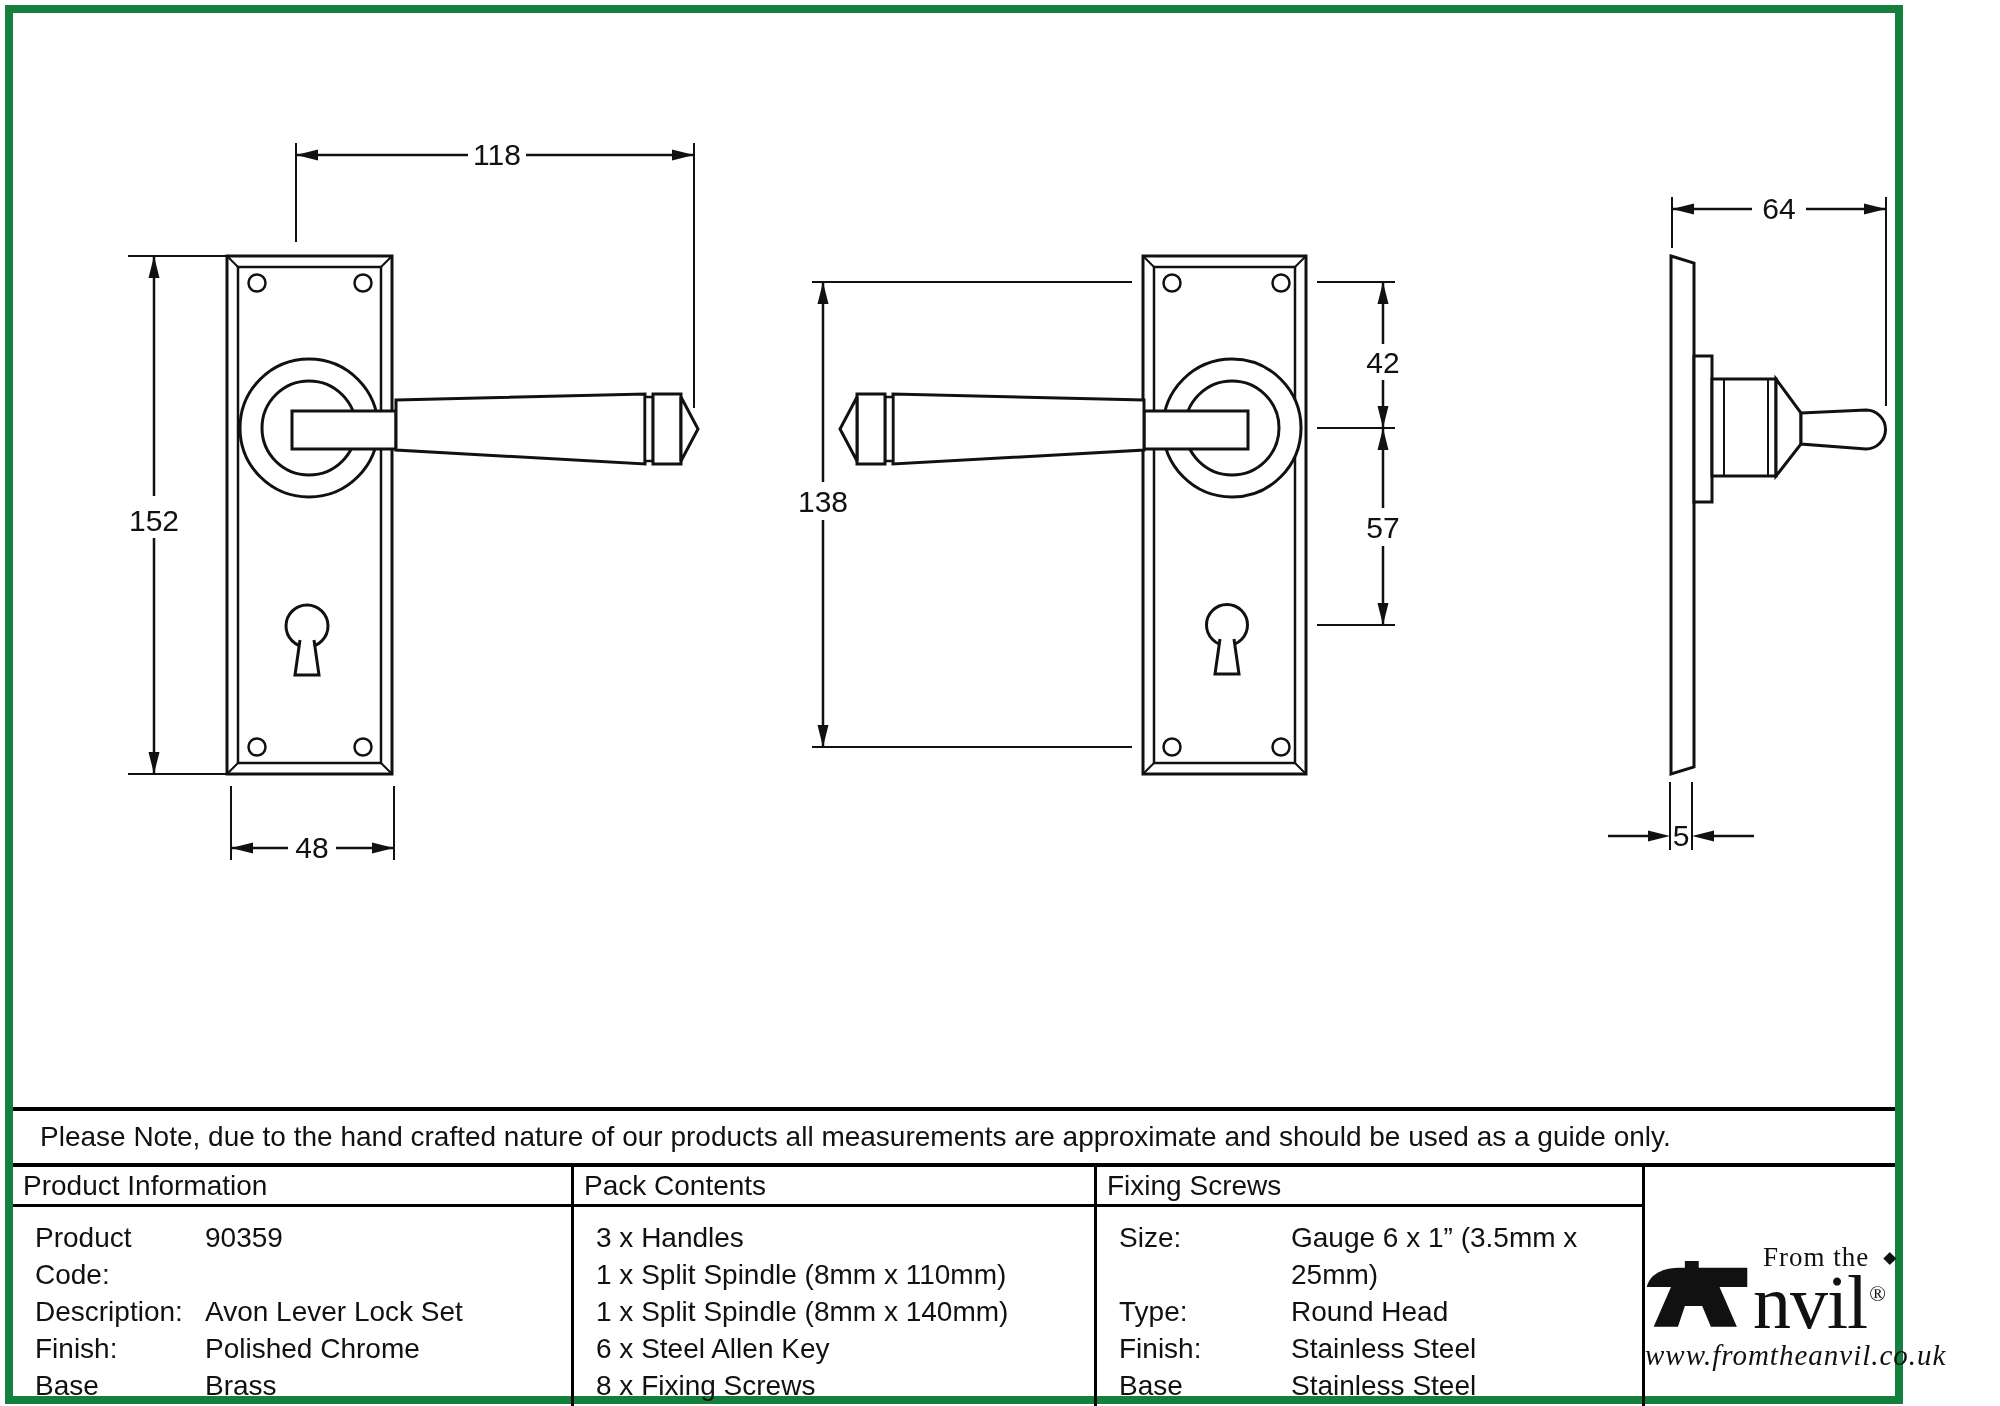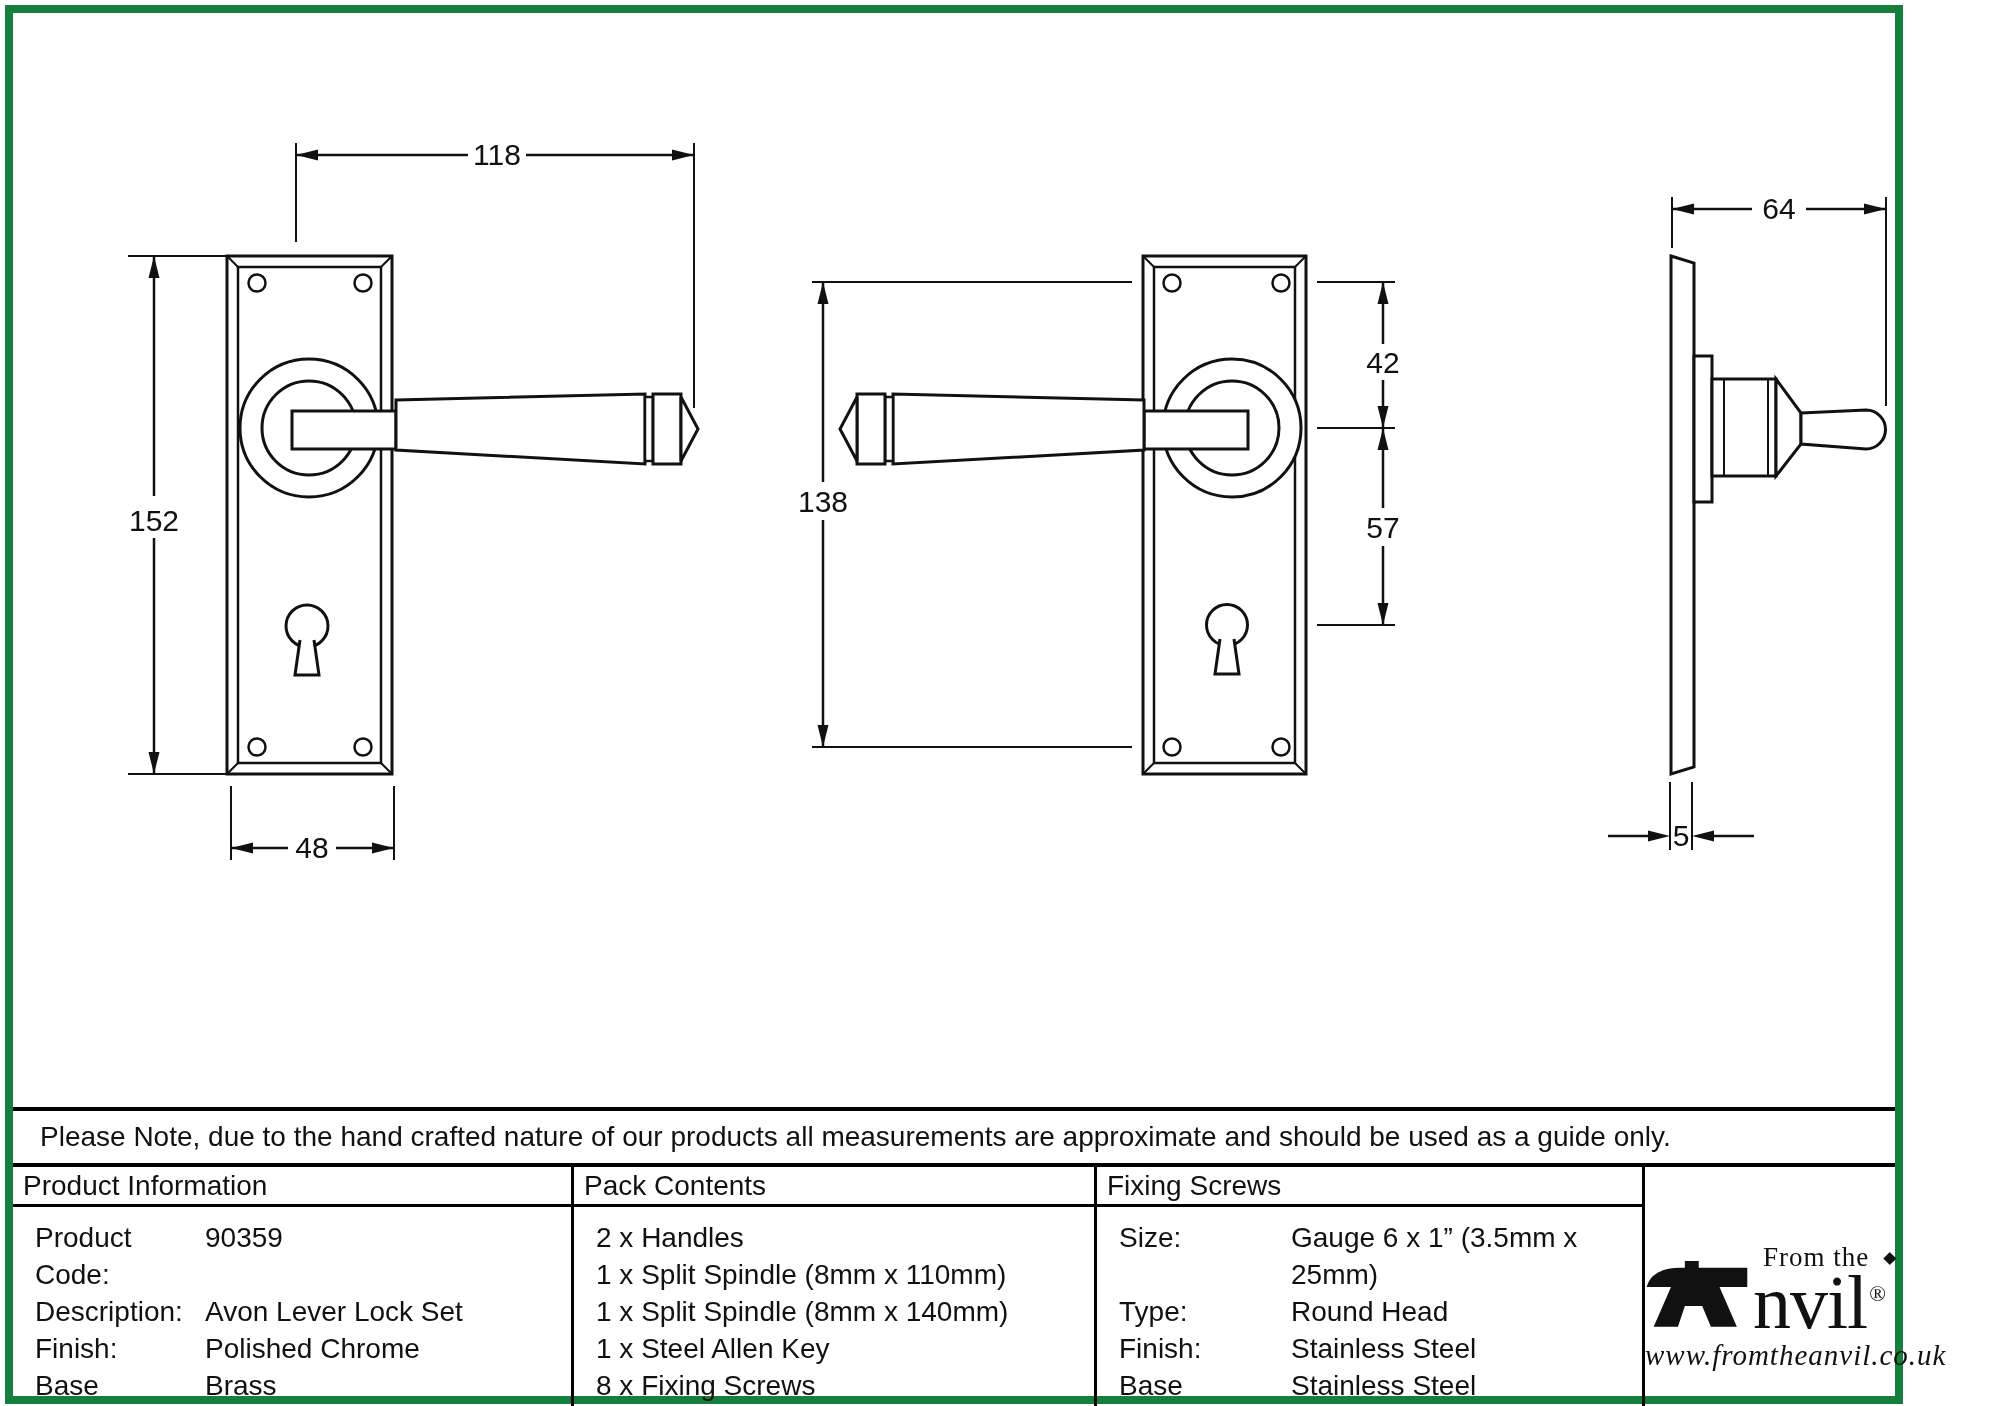--- a/index.html
+++ b/index.html
@@ -193,24 +193,24 @@
         <span class="k">Finish:</span>
         <span class="v">Polished Chrome</span>
       </div>
       <div class="kv">
         <span class="k">Base Material:</span>
         <span class="v">Brass</span>
       </div>
     </div>
 
     <div class="cell body-cell">
-      <div>2 x Handles</div>
+      <div>3 x Handles</div>
       <div>1 x Split Spindle (8mm x 110mm)</div>
       <div>1 x Split Spindle (8mm x 140mm)</div>
-      <div>1 x Steel Allen Key</div>
+      <div>6 x Steel Allen Key</div>
       <div>8 x Fixing Screws</div>
     </div>
 
     <div class="cell body-cell fix">
       <div class="kv">
         <span class="k">Size:</span>
         <span class="v">Gauge 6 x 1” (3.5mm x 25mm)</span>
       </div>
       <div class="kv">
         <span class="k">Type:</span>

